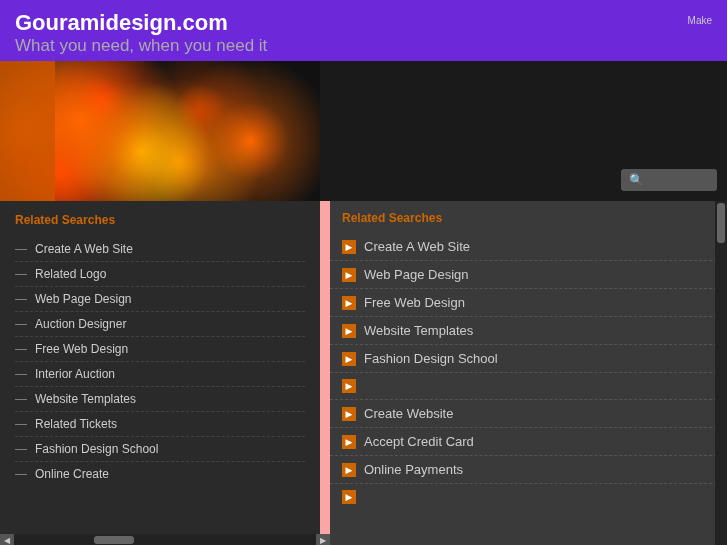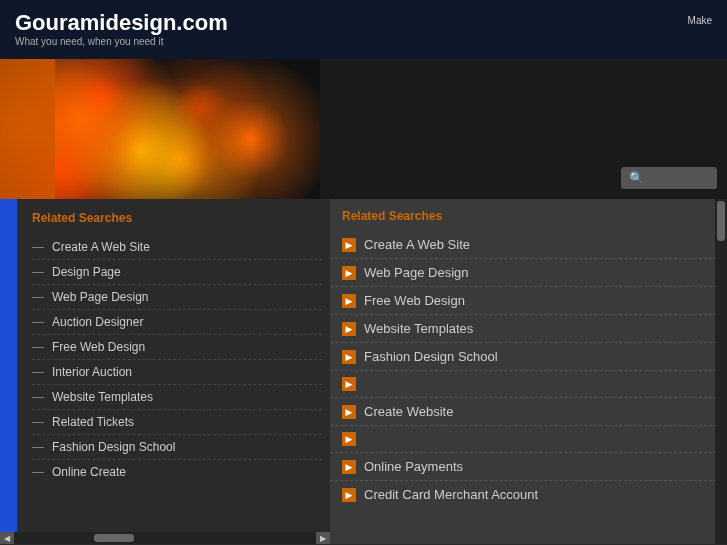--- a/index.html
+++ b/index.html
@@ -7,34 +7,34 @@
       width: 727px;
       height: 545px;
       overflow: hidden;
       font-family: Arial, sans-serif;
       background: #2a2a2a;
       position: relative;
     }
 
     
     #header {
-      background: #0f172a;
-      padding: 10px 15px 12px 15px;
+      background: #6d28d9;
+      padding: 10px 15px 5px 15px;
       display: flex;
       justify-content: space-between;
       align-items: flex-start;
     }
     #header-left h1 {
       color: #ffffff;
       font-size: 22px;
       font-weight: bold;
     }
     #header-left p {
       color: #aaaaaa;
-      font-size: 10px;
+      font-size: 17px;
     }
     #header-right {
       color: #cccccc;
       font-size: 10px;
       padding-top: 5px;
     }
 
     
     #hero {
       width: 100%;
@@ -98,23 +98,22 @@
     #search-icon-hero {
       color: #ccc;
       font-size: 12px;
     }
 
     
     #main {
       display: flex;
       width: 100%;
       height: calc(545px - 60px - 140px);
-      background: #1d4ed8;
+      background: #fca5a5;
       position: relative;
-      padding-left: 17px;
     }
 
     
     #sidebar {
       width: 320px;
       min-width: 320px;
       padding: 12px 15px;
       background: #2a2a2a;
       overflow: hidden;
     }
@@ -280,21 +279,21 @@
 
   <div id="sidebar">
     <div id="sidebar-title">Related Searches</div>
     <div id="sidebar-items">
     <div class="sidebar-item">
       <span class="sidebar-arrow">—</span>
       <a class="sidebar-link" href="#">Create A Web Site</a>
     </div>
         <div class="sidebar-item">
       <span class="sidebar-arrow">—</span>
-      <a class="sidebar-link" href="#">Design Page</a>
+      <a class="sidebar-link" href="#">Related Logo</a>
     </div>
         <div class="sidebar-item">
       <span class="sidebar-arrow">—</span>
       <a class="sidebar-link" href="#">Web Page Design</a>
     </div>
         <div class="sidebar-item">
       <span class="sidebar-arrow">—</span>
       <a class="sidebar-link" href="#">Auction Designer</a>
     </div>
         <div class="sidebar-item">
@@ -355,28 +354,28 @@
     </div>
         <div class="right-item">
       <span class="right-arrow">▶</span>
     </div>
         <div class="right-item">
       <span class="right-arrow">▶</span>
       <a class="right-link" href="#">Create Website</a>
     </div>
         <div class="right-item">
       <span class="right-arrow">▶</span>
+      <a class="right-link" href="#">Accept Credit Card</a>
     </div>
         <div class="right-item">
       <span class="right-arrow">▶</span>
       <a class="right-link" href="#">Online Payments</a>
     </div>
         <div class="right-item">
       <span class="right-arrow">▶</span>
-      <a class="right-link" href="#">Credit Card Merchant Account</a>
     </div>
       </div>
     <div id="scrollbar-container">
       <div id="scrollbar-thumb"></div>
     </div>
   </div>
 
 </div>
 
 </body></html>

